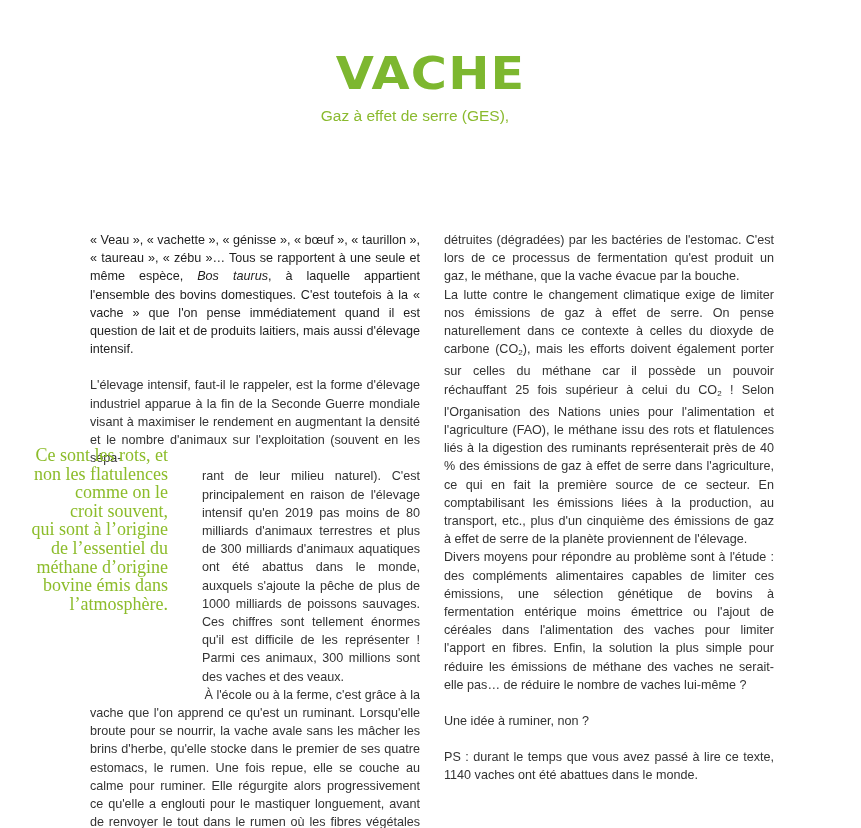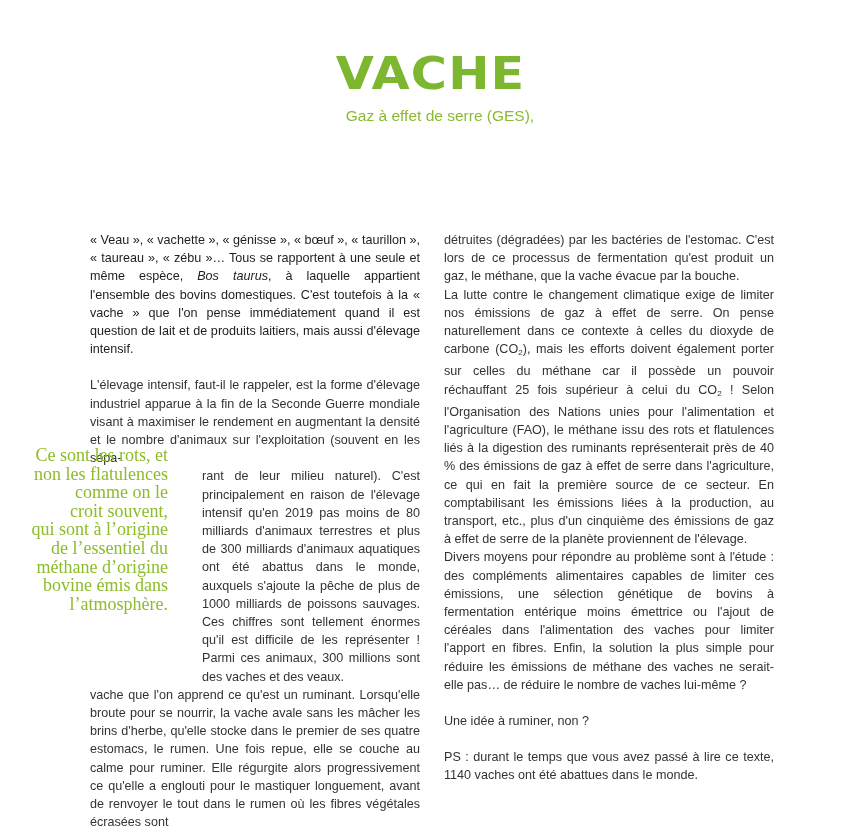--- a/index.html
+++ b/index.html
@@ -2,21 +2,21 @@
 <html><head>
   <meta charset="utf-8">
   <style>
     html, body { margin: 0; padding: 0; background: #ffffff; }
     body { width: 861px; height: 828px; position: relative; overflow: hidden;
            font-family: "Liberation Sans", sans-serif; color: #2e2e2e; }
     .title { position: absolute; left: 0; width: 861px; top: 50px; text-align: center;
              font-family: "DejaVu Sans", sans-serif; font-weight: 900; font-size: 44px;
              letter-spacing: 1px; color: #7db72f; line-height: 48px;
              transform: scaleX(1.12); transform-origin: center; }
-    .subtitle { position: absolute; left: 240px; width: 400px; top: 106px; text-align: center;
+    .subtitle { position: absolute; left: 215px; width: 400px; top: 106px; text-align: center;
                 font-family: "Liberation Sans", sans-serif; font-size: 15.5px; line-height: 20px;
                 color: #8aba2e; }
     .col { position: absolute; font-size: 12.6px; line-height: 18.2px; text-align: justify;
            font-family: "Liberation Sans", sans-serif; color: #333; }
     .col p { margin: 0; }
     .col-left { left: 90px; top: 231px; width: 330px; }
     .col-right { left: 444px; top: 231px; width: 330px; }
     .intro { color: #1e1e1e; }
     .gap { height: 18px; }
     .indent-block { margin-left: 112px; }
@@ -34,20 +34,21 @@
 <div class="subtitle">
   <div>Gaz à effet de serre (GES),</div>
 </div>
 
 <div class="col col-left">
   <p class="intro"><span>« Veau », « vachette », « génisse », « bœuf », « taurillon », « taureau », « zébu »… Tous se rapportent à une seule et même espèce, </span><em>Bos taurus</em><span>, à laquelle appartient l'ensemble des bovins domestiques. C'est toutefois à la « vache » que l'on pense immédiatement quand il est question de lait et de produits laitiers, mais aussi d'élevage intensif.</span></p>
   <div class="gap"></div>
   <p class="lastline">L'élevage intensif, faut-il le rappeler, est la forme d'élevage industriel apparue à la fin de la Seconde Guerre mondiale visant à maximiser le rendement en augmentant la densité et le nombre d'animaux sur l'exploitation (souvent en les sépa-</p>
   <div class="indent-block">
     <p>rant de leur milieu naturel). C'est principalement en raison de l'élevage intensif qu'en 2019 pas moins de 80 milliards d'animaux terrestres et plus de 300 milliards d'animaux aquatiques ont été abattus dans le monde, auxquels s'ajoute la pêche de plus de 1000 milliards de poissons sauvages. Ces chiffres sont tellement énormes qu'il est difficile de les représenter ! Parmi ces animaux, 300 millions sont des vaches et des veaux.</p>
+    <p style="text-align:right;">À l'école ou à la ferme, c'est grâce à la</p>
   </div>
   <p>vache que l'on apprend ce qu'est un ruminant. Lorsqu'elle broute pour se nourrir, la vache avale sans les mâcher les brins d'herbe, qu'elle stocke dans le premier de ses quatre estomacs, le rumen. Une fois repue, elle se couche au calme pour ruminer. Elle régurgite alors progressivement ce qu'elle a englouti pour le mastiquer longuement, avant de renvoyer le tout dans le rumen où les fibres végétales écrasées sont</p>
 </div>
 
 <div class="pullquote">
   <div>Ce sont les rots, et</div>
   <div>non les flatulences</div>
   <div>comme on le</div>
   <div>croit souvent,</div>
   <div>qui sont à l’origine</div>

